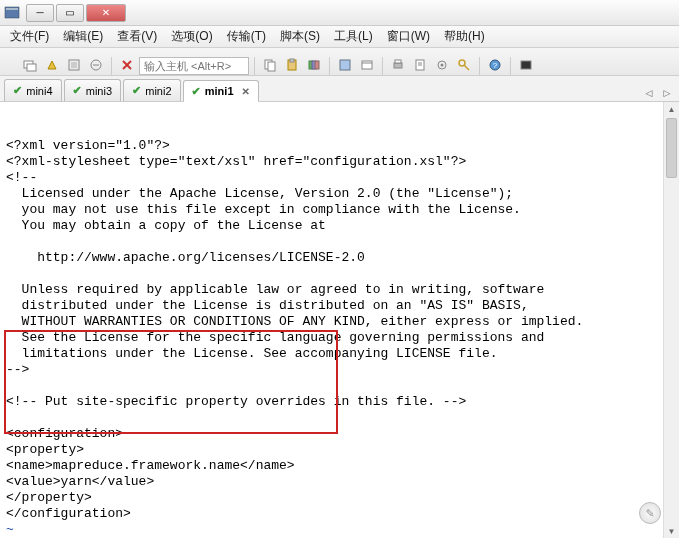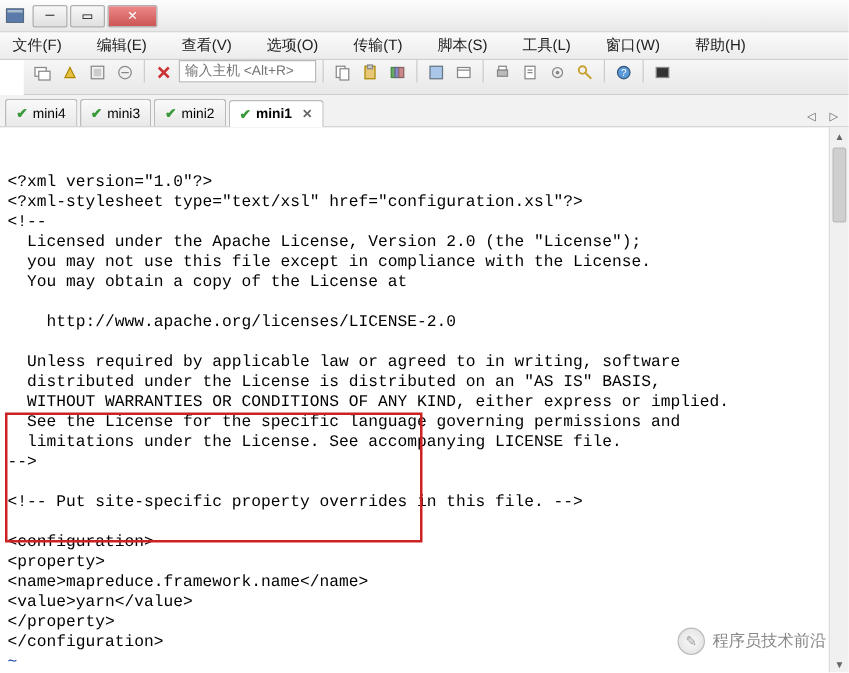--- a/index.html
+++ b/index.html
@@ -3,23 +3,23 @@
 <meta charset="utf-8">
 <style>
 * { box-sizing: border-box; margin: 0; padding: 0; }
 body { font-family: "Microsoft YaHei", SimSun, sans-serif; font-size: 12px; background: #fff; width: 679px; height: 538px; overflow: hidden; position: relative; }
 .titlebar { height: 26px; background: linear-gradient(#fdfdfd, #e8e8e8); border-bottom: 1px solid #ccc; display: flex; align-items: center; padding: 0 4px; }
 .titlebar .app-icon { width: 16px; height: 16px; margin-right: 6px; display: flex; align-items: center; justify-content: center; font-size: 11px; }
 .titlebar .title { flex: 1; color: #333; }
 .win-btns { display: flex; gap: 2px; }
 .win-btn { width: 28px; height: 18px; border: 1px solid #b0b0b0; background: linear-gradient(#f8f8f8,#e0e0e0); display: flex; align-items: center; justify-content: center; font-size: 10px; border-radius: 2px; cursor: default; }
 .win-btn.close { width: 40px; background: linear-gradient(#e88,#c55); color: #fff; }
-.menubar { height: 22px; background: linear-gradient(#fafafa,#ececec); border-bottom: 1px solid #d0d0d0; display: flex; align-items: center; padding: 0 4px; gap: 16px; }
+.menubar { height: 22px; background: linear-gradient(#fafafa,#ececec); border-bottom: 1px solid #d0d0d0; display: flex; align-items: center; padding: 0 4px; gap: 2px; }
 .menu-item { padding: 2px 6px; color: #222; cursor: default; }
-.toolbar { height: 28px; background: linear-gradient(#f6f6f6,#e8e8e8); border-bottom: 1px solid #cfcfcf; display: flex; align-items: flex-start; padding: 0 5px; gap: 2px; margin-left: 19px; }
+.toolbar { height: 28px; background: linear-gradient(#f6f6f6,#e8e8e8); border-bottom: 1px solid #cfcfcf; display: flex; align-items: flex-end; padding: 0 20px; gap: 2px; }
 .tbtn { width: 20px; height: 20px; display: flex; align-items: center; justify-content: center; border-radius: 2px; cursor: default; }
 .tbtn svg { width: 14px; height: 14px; }
 .sep { width: 1px; height: 18px; background: #ccc; margin: 0 3px; }
 .host-input { height: 18px; border: 1px solid #bbb; background: #fff; font-size: 11px; color: #888; padding: 0 4px; width: 110px; }
 .tabbar { height: 26px; background: #f2f2f2; border-bottom: 1px solid #ccc; display: flex; align-items: flex-end; padding: 0 4px; position: relative; }
 .tab { height: 22px; border: 1px solid #bbb; border-bottom: none; background: linear-gradient(#fafafa,#e8e8e8); margin-right: 2px; padding: 0 8px; display: flex; align-items: center; gap: 4px; border-radius: 3px 3px 0 0; font-size: 11px; cursor: default; }
 .tab.active { background: #fff; font-weight: bold; border-bottom: 1px solid #fff; position: relative; top: 1px; }
 .tab .chk { color: #3a9a3a; font-weight: bold; font-size: 11px; }
 .tab .x { color: #666; margin-left: 4px; font-size: 10px; }
 .tabnav { margin-left: auto; display: flex; gap: 2px; }
@@ -199,14 +199,13 @@
 <div class="line">&lt;?xml version="1.0"?&gt;</div><div class="line">&lt;?xml-stylesheet type="text/xsl" href="configuration.xsl"?&gt;</div><div class="line">&lt;!--</div><div class="line">  Licensed under the Apache License, Version 2.0 (the "License");</div><div class="line">  you may not use this file except in compliance with the License.</div><div class="line">  You may obtain a copy of the License at</div><div class="line"></div><div class="line">    http://www.apache.org/licenses/LICENSE-2.0</div><div class="line"></div><div class="line">  Unless required by applicable law or agreed to in writing, software</div><div class="line">  distributed under the License is distributed on an "AS IS" BASIS,</div><div class="line">  WITHOUT WARRANTIES OR CONDITIONS OF ANY KIND, either express or implied.</div><div class="line">  See the License for the specific language governing permissions and</div><div class="line">  limitations under the License. See accompanying LICENSE file.</div><div class="line">--&gt;</div><div class="line"></div><div class="line">&lt;!-- Put site-specific property overrides in this file. --&gt;</div><div class="line"></div><div class="line">&lt;configuration&gt;</div><div class="line">&lt;property&gt;</div><div class="line">&lt;name&gt;mapreduce.framework.name&lt;/name&gt;</div><div class="line">&lt;value&gt;yarn&lt;/value&gt;</div><div class="line">&lt;/property&gt;</div><div class="line">&lt;/configuration&gt;</div><div class="line tilde">~</div></div>
 
 <div class="scrollbar-v">
   <div class="arrow up">▲</div>
   <div class="thumb"></div>
   <div class="arrow down">▼</div>
 </div>
 
 <div class="watermark">
   <div class="wm-icon">✎</div>
-  <span>程序员技术前沿</span>
 </div>
 
 </body></html>

